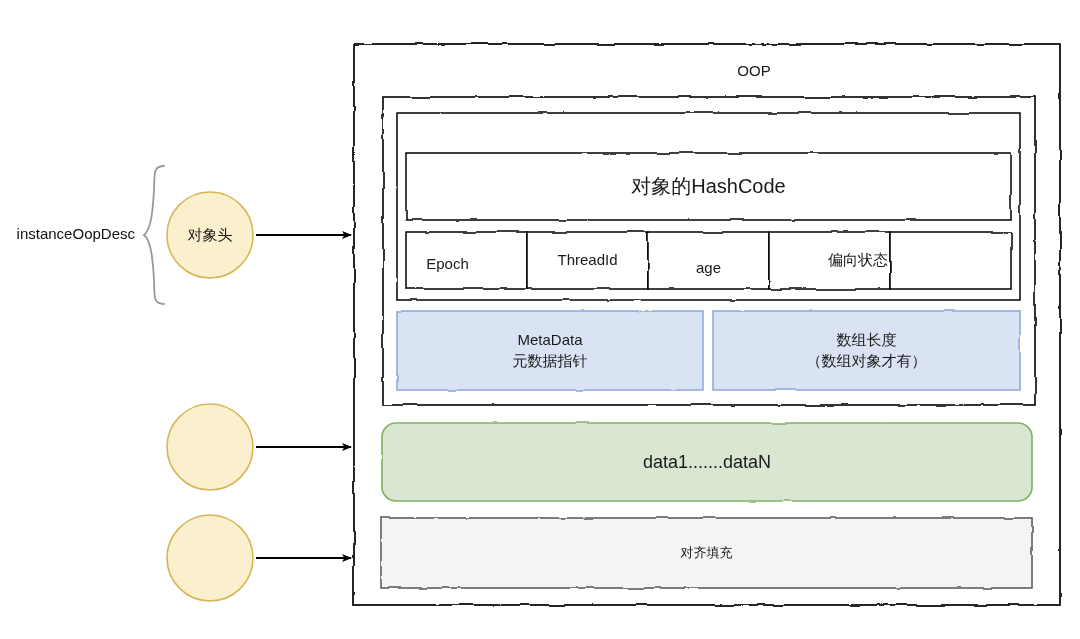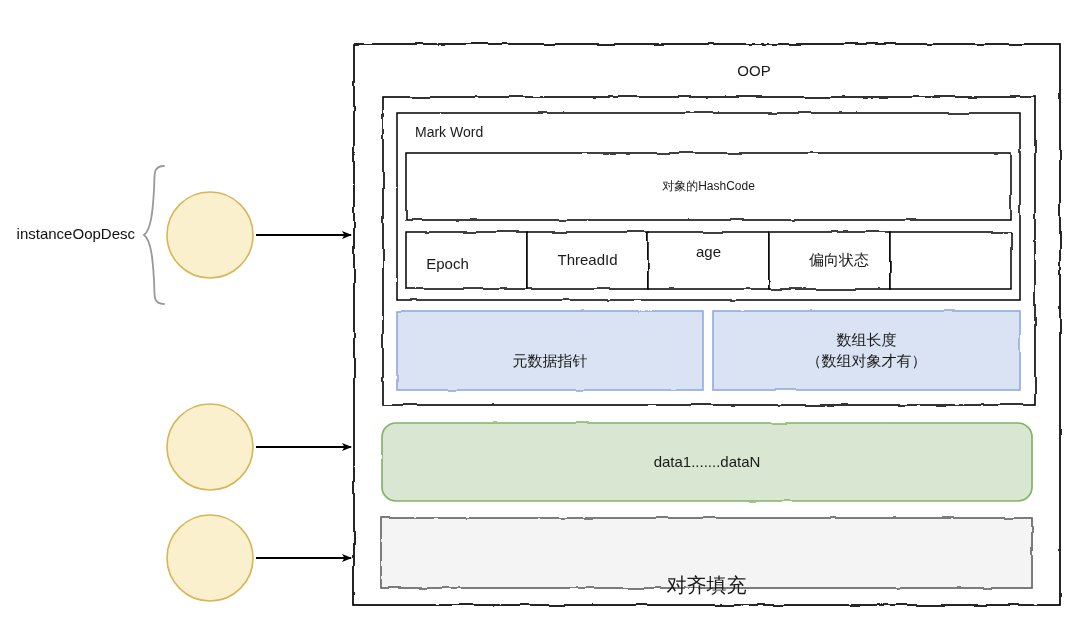--- a/index.html
+++ b/index.html
@@ -39,25 +39,25 @@
   #lbl-instance {
     font-size: 15px;
     left: 0px; top: 225px;
     width: 135px;
     text-align: right;
     color: #111111;
   }
   .circle-label { font-size: 15px; }
   .oop-title { font-size: 15px; }
   .markword-title { font-size: 14px; }
-  .hash-label { font-size: 12px; }
+  .hash-label { font-size: 20px; }
   .cell-label { font-size: 15px; }
   .blue-label { font-size: 15px; }
-  .green-label { font-size: 15px; }
-  .gray-label { font-size: 20px; margin-top: 32px; }
+  .green-label { font-size: 18px; }
+  .gray-label { font-size: 13px; }
 </style>
 </head>
 <body>
 
 <div id="canvas">
 
   <svg class="layer" viewBox="0 0 1080 639">
     <defs>
       <filter id="rough" x="-20%" y="-20%" width="140%" height="140%">
         <feTurbulence type="fractalNoise" baseFrequency="0.035" numOctaves="3" seed="7" result="n"></feTurbulence>
@@ -120,34 +120,35 @@
     <path d="M164,166 C152,166 155,176 154,190 C153,205 152,229 144,235
              C152,241 153,265 154,280 C155,294 152,304 164,304" fill="none" stroke="#999999" stroke-width="1.8" stroke-linecap="round"></path>
 
     <line x1="256" y1="235" x2="351" y2="235" stroke="#000000" stroke-width="1.8" marker-end="url(#arrowhead)"></line>
     <line x1="256" y1="447" x2="351" y2="447" stroke="#000000" stroke-width="1.8" marker-end="url(#arrowhead)"></line>
     <line x1="256" y1="558" x2="351" y2="558" stroke="#000000" stroke-width="1.8" marker-end="url(#arrowhead)"></line>
   </svg>
 
   <div class="txt" id="lbl-instance">instanceOopDesc</div>
 
+  <div class="txt center circle-label" style="left:167px; top:213px; width:86px; height:44px;">对象头</div>
 
 
 
   <div class="txt center oop-title" style="left:354px; top:60px; width:706px; height:22px;margin-left:47px;">OOP</div>
 
-  <div class="txt markword-title" style="left:415px; top:124px; width:200px; text-align:left;">Mark Word</div>
 
   <div class="txt center hash-label" style="left:406px; top:153px; width:605px; height:67px;">对象的HashCode</div>
 
   <div class="txt center cell-label" style="left:387px; top:232px; width:121px; height:65px;">Epoch</div>
   <div class="txt center cell-label" style="left:527px; top:232px; width:121px; height:57px;">ThreadId</div>
-  <div class="txt center cell-label" style="left:648px; top:232px; width:121px; height:41px;">age</div>
-  <div class="txt center cell-label" style="left:769px; top:232px; width:140px; height:57px;">偏向状态</div>
+  <div class="txt center cell-label" style="left:648px; top:248px; width:121px; height:41px;">age</div>
+  <div class="txt center cell-label" style="left:788px; top:232px; width:140px; height:57px;">偏向状态</div>
 
+  <div class="txt blue-label" style="left:397px; top:331px; width:306px;">MetaData</div>
   <div class="txt blue-label" style="left:713px; top:331px; width:307px;">数组长度</div>
 
   <div class="txt blue-label" style="left:397px; top:352px; width:306px;">元数据指针</div>
   <div class="txt blue-label" style="left:713px; top:352px; width:307px;">（数组对象才有）</div>
 
   <div class="txt center green-label" style="left:382px; top:423px; width:650px; height:78px;">data1.......dataN</div>
 
   <div class="txt center gray-label" style="left:381px; top:518px; width:651px; height:70px;">对齐填充</div>
 
 </div>

